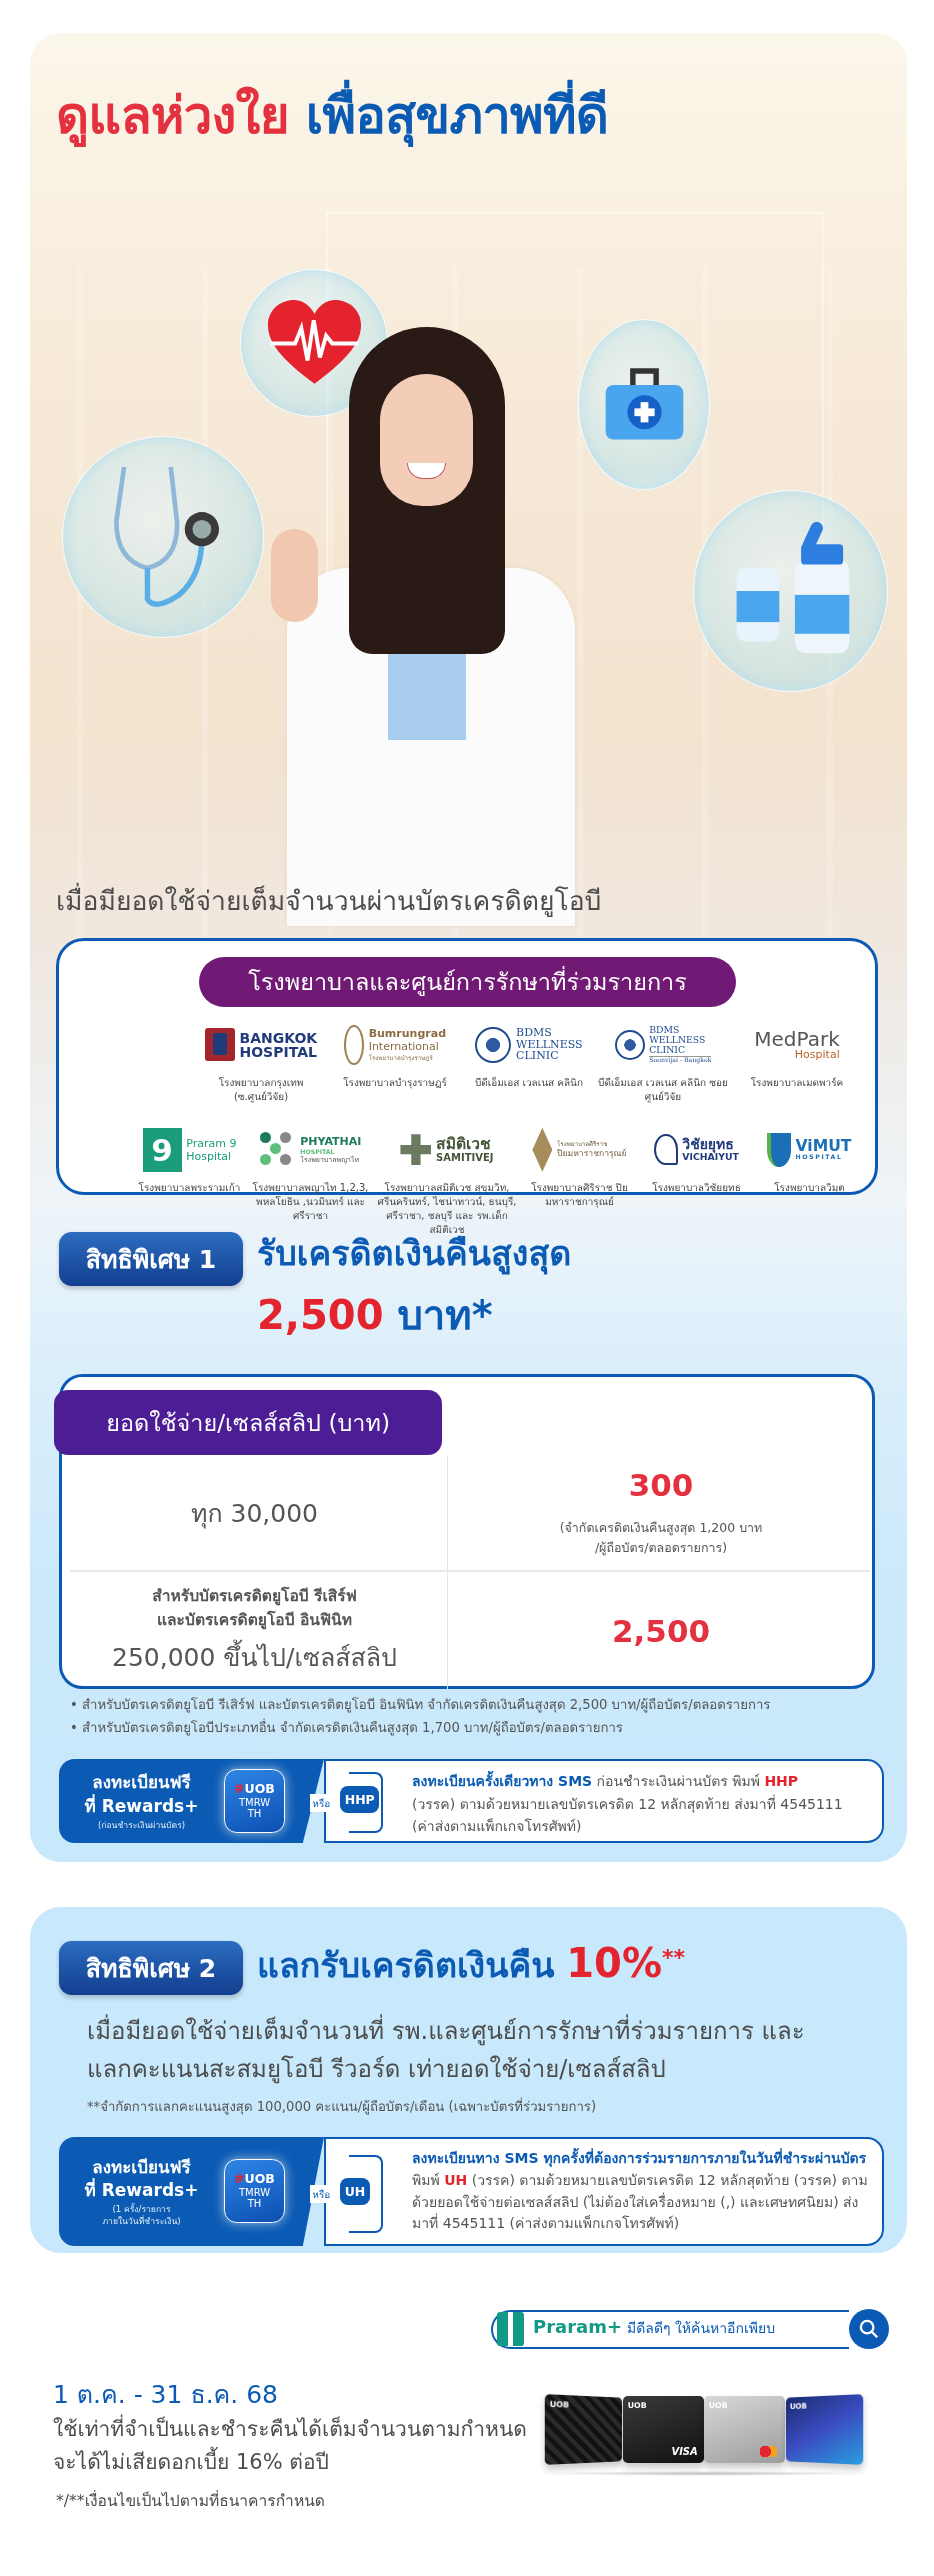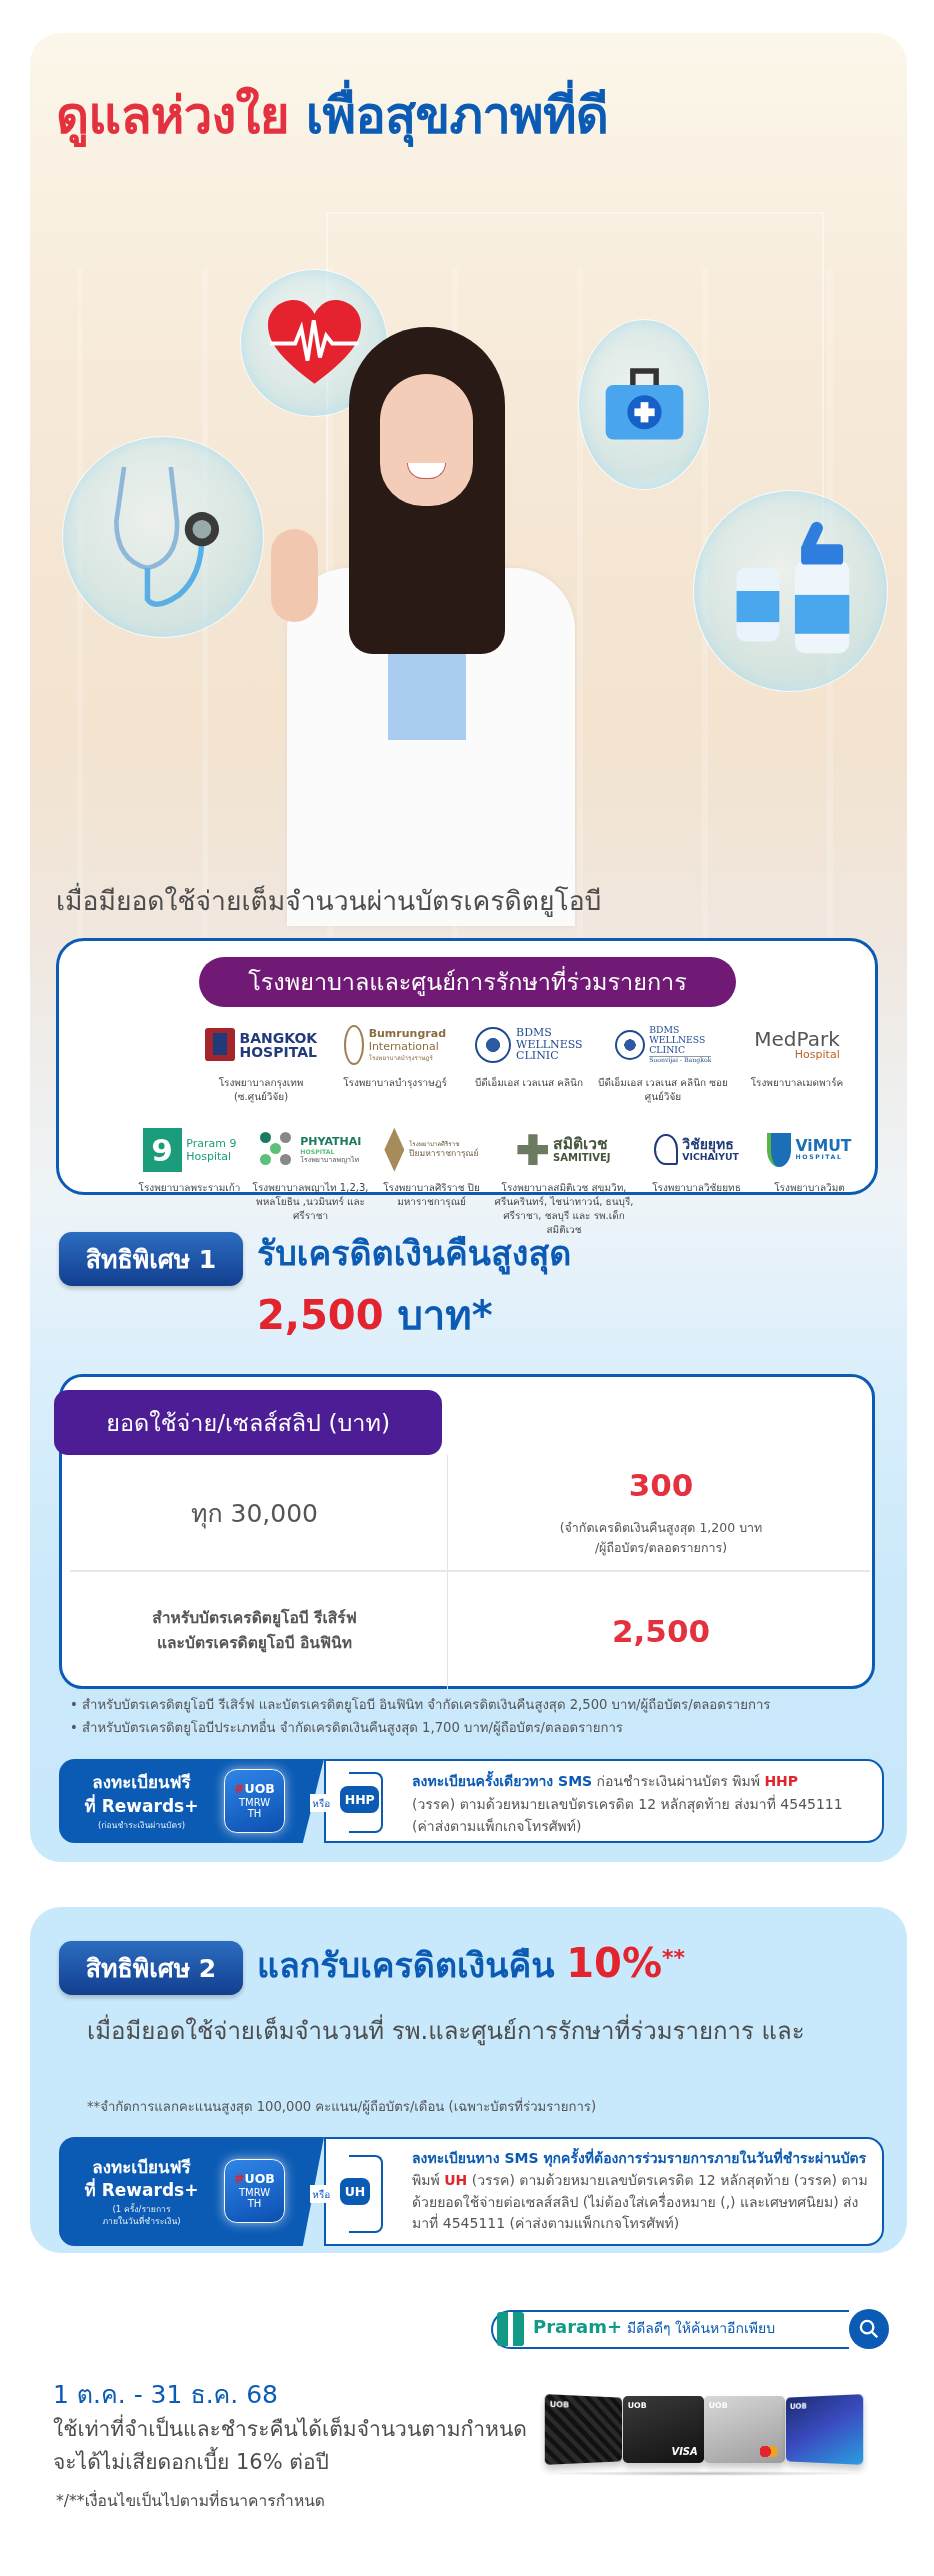--- a/index.html
+++ b/index.html
@@ -284,36 +284,36 @@
               <i style="left:20px;top:22px;background:#888"></i>
           </div>
           <div class="txt">
               <div>PHYATHAI</div>
               <div style="font-size:6.2px;color:#5cbf7a">HOSPITAL</div>
               <div style="font-size:7px;font-weight:normal;color:#555">โรงพยาบาลพญาไท</div>
             </div>
         </div>
         <div class="logo-cap">โรงพยาบาลพญาไท 1,2,3, พหลโยธิน ,นวมินทร์ และศรีราชา</div>
       </div>
+      <div class="logo-cell" style="width:148px">
+        <div class="logo-art lg-sam">
+          <div class="mark"></div>
+          <div class="txt"><span>สมิติเวช</span><small>SAMITIVEJ</small></div>
+        </div>
+        <div class="logo-cap">โรงพยาบาลสมิติเวช สุขุมวิท, ศรีนครินทร์, ไชน่าทาวน์, ธนบุรี, ศรีราชา, ชลบุรี และ รพ.เด็กสมิติเวช</div>
+      </div>
       <div class="logo-cell" style="width:117px">
         <div class="logo-art lg-sir">
           <div class="mark"></div>
           <div class="txt">
               <div style="font-size:6.2px">โรงพยาบาลศิริราช</div>
               <div>ปิยมหาราชการุณย์</div>
             </div>
         </div>
         <div class="logo-cap">โรงพยาบาลศิริราช ปิยมหาราชการุณย์</div>
-      </div>
-      <div class="logo-cell" style="width:148px">
-        <div class="logo-art lg-sam">
-          <div class="mark"></div>
-          <div class="txt"><span>สมิติเวช</span><small>SAMITIVEJ</small></div>
-        </div>
-        <div class="logo-cap">โรงพยาบาลสมิติเวช สุขุมวิท, ศรีนครินทร์, ไชน่าทาวน์, ธนบุรี, ศรีราชา, ชลบุรี และ รพ.เด็กสมิติเวช</div>
       </div>
       <div class="logo-cell" style="width:117px">
         <div class="logo-art lg-vic">
           <div class="mark"></div>
           <div class="txt"><span>วิชัยยุทธ</span><small>VICHAIYUT</small></div>
         </div>
         <div class="logo-cap">โรงพยาบาลวิชัยยุทธ</div>
       </div>
       <div class="logo-cell" style="width:109px">
         <div class="logo-art lg-vim">
@@ -341,20 +341,21 @@
   <div class="cell c12">
     <div class="big">300</div>
     <div class="note">
       <div>(จำกัดเครดิตเงินคืนสูงสุด 1,200 บาท</div>
       <div>/ผู้ถือบัตร/ตลอดรายการ)</div>
     </div>
   </div>
   <div class="cell c21">
     <div class="l1">สำหรับบัตรเครดิตยูโอบี รีเสิร์ฟ</div>
     <div class="l1">และบัตรเครดิตยูโอบี อินฟินิท</div>
+    <div class="l2">250,000 ขึ้นไป/เซลส์สลิป</div>
   </div>
   <div class="cell c22">2,500</div>
 </div>
 
 <div class="p1-notes">
   <div>• สำหรับบัตรเครดิตยูโอบี รีเสิร์ฟ และบัตรเครดิตยูโอบี อินฟินิท จำกัดเครดิตเงินคืนสูงสุด 2,500 บาท/ผู้ถือบัตร/ตลอดรายการ</div>
   <div>• สำหรับบัตรเครดิตยูโอบีประเภทอื่น จำกัดเครดิตเงินคืนสูงสุด 1,700 บาท/ผู้ถือบัตร/ตลอดรายการ</div>
 </div>
 
 <div class="reg r1">
@@ -382,20 +383,21 @@
   <div class="reg-or">หรือ</div>
 </div>
 
 <div class="sec2"></div>
 <div class="priv-badge p2-badge">สิทธิพิเศษ 2</div>
 <div class="p2-head">
   <span>แลกรับเครดิตเงินคืน </span><span class="pct">10%</span><sup>**</sup>
 </div>
 <div class="p2-desc">
   <div>เมื่อมียอดใช้จ่ายเต็มจำนวนที่ รพ.และศูนย์การรักษาที่ร่วมรายการ และ</div>
+  <div>แลกคะแนนสะสมยูโอบี รีวอร์ด เท่ายอดใช้จ่าย/เซลส์สลิป</div>
 </div>
 <div class="p2-note">**จำกัดการแลกคะแนนสูงสุด 100,000 คะแนน/ผู้ถือบัตร/เดือน (เฉพาะบัตรที่ร่วมรายการ)</div>
 
 <div class="reg r2">
   <div class="reg-left">
     <div class="lbl">
       <b>ลงทะเบียนฟรี</b>
       <b>ที่ Rewards+</b>
       <small>(1 ครั้ง/รายการ</small>
       <small>ภายในวันที่ชำระเงิน)</small>

